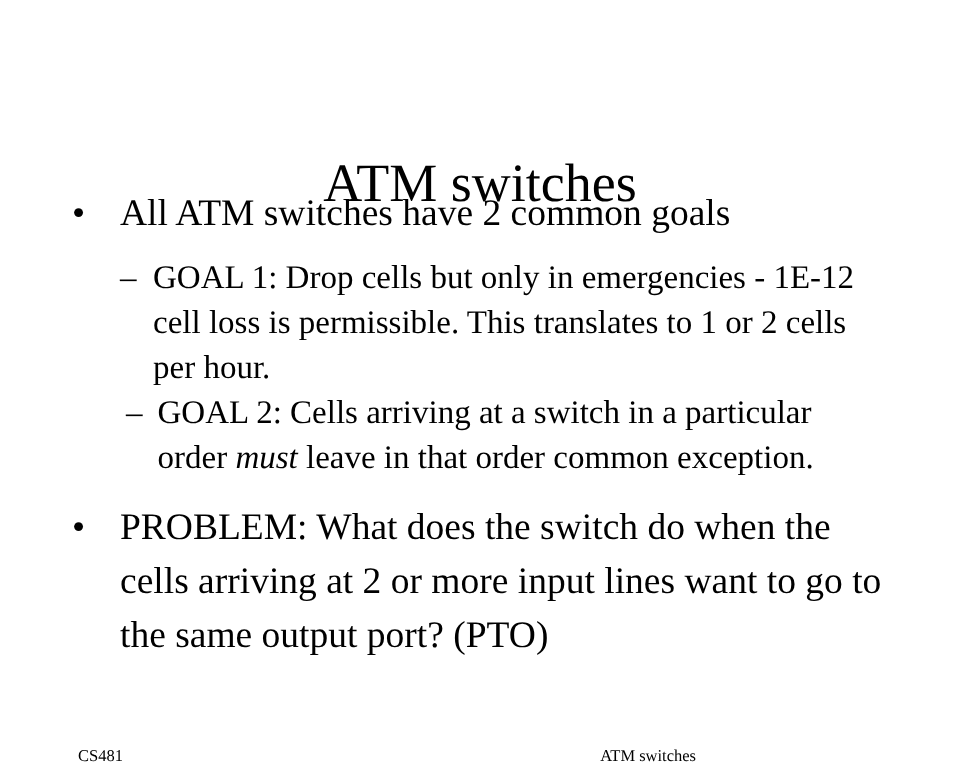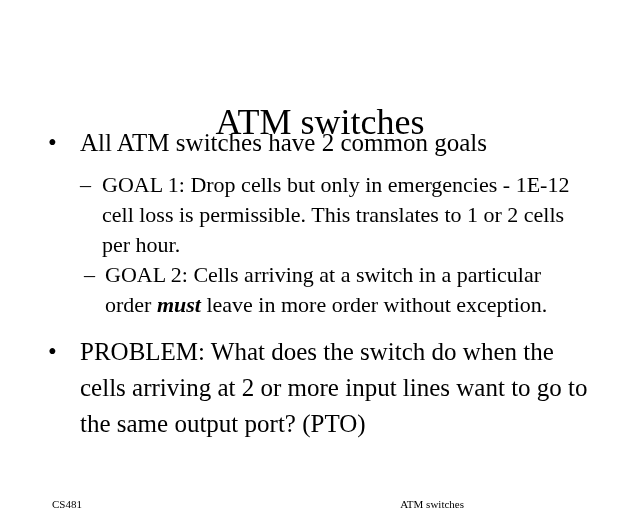--- a/index.html
+++ b/index.html
@@ -86,21 +86,21 @@
     padding-left: 105px;
   }
   .l2-item.indent-b .l2-marker {
     left: 84px;
   }
 
   .spacer-goal { height: 9px; }
   .spacer-problem { height: 14px; }
 
   .emph {
-    font-weight: bold;
+    font-weight: normal;
     font-style: italic;
   }
 
   
   .footer {
     position: absolute;
     left: 0;
     top: 470px;
     width: 536px;
     height: 20px;
@@ -144,21 +144,21 @@
 
     <div class="spacer-goal"></div>
 
     <div class="l2-item">
       <span class="l2-marker">–</span>
       <span>GOAL 1: Drop cells but only in emergencies - 1E-12 cell loss is permissible. This translates to 1 or 2 cells per hour.</span>
     </div>
 
     <div class="l2-item indent-b">
       <span class="l2-marker">–</span>
-      <span>GOAL 2: Cells arriving at a switch in a particular order </span><span class="emph">must</span><span> leave in more order without exception.</span>
+      <span>GOAL 2: Cells arriving at a switch in a particular order </span><span class="emph">must</span><span> leave in that order common exception.</span>
     </div>
 
     <div class="spacer-problem"></div>
 
     <div class="l1-item">
       <span class="l1-marker">•</span>
       <span>PROBLEM: What does the switch do when the cells arriving at 2 or more input lines want to go to the same output port? (PTO)</span>
     </div>
 
   </div>

